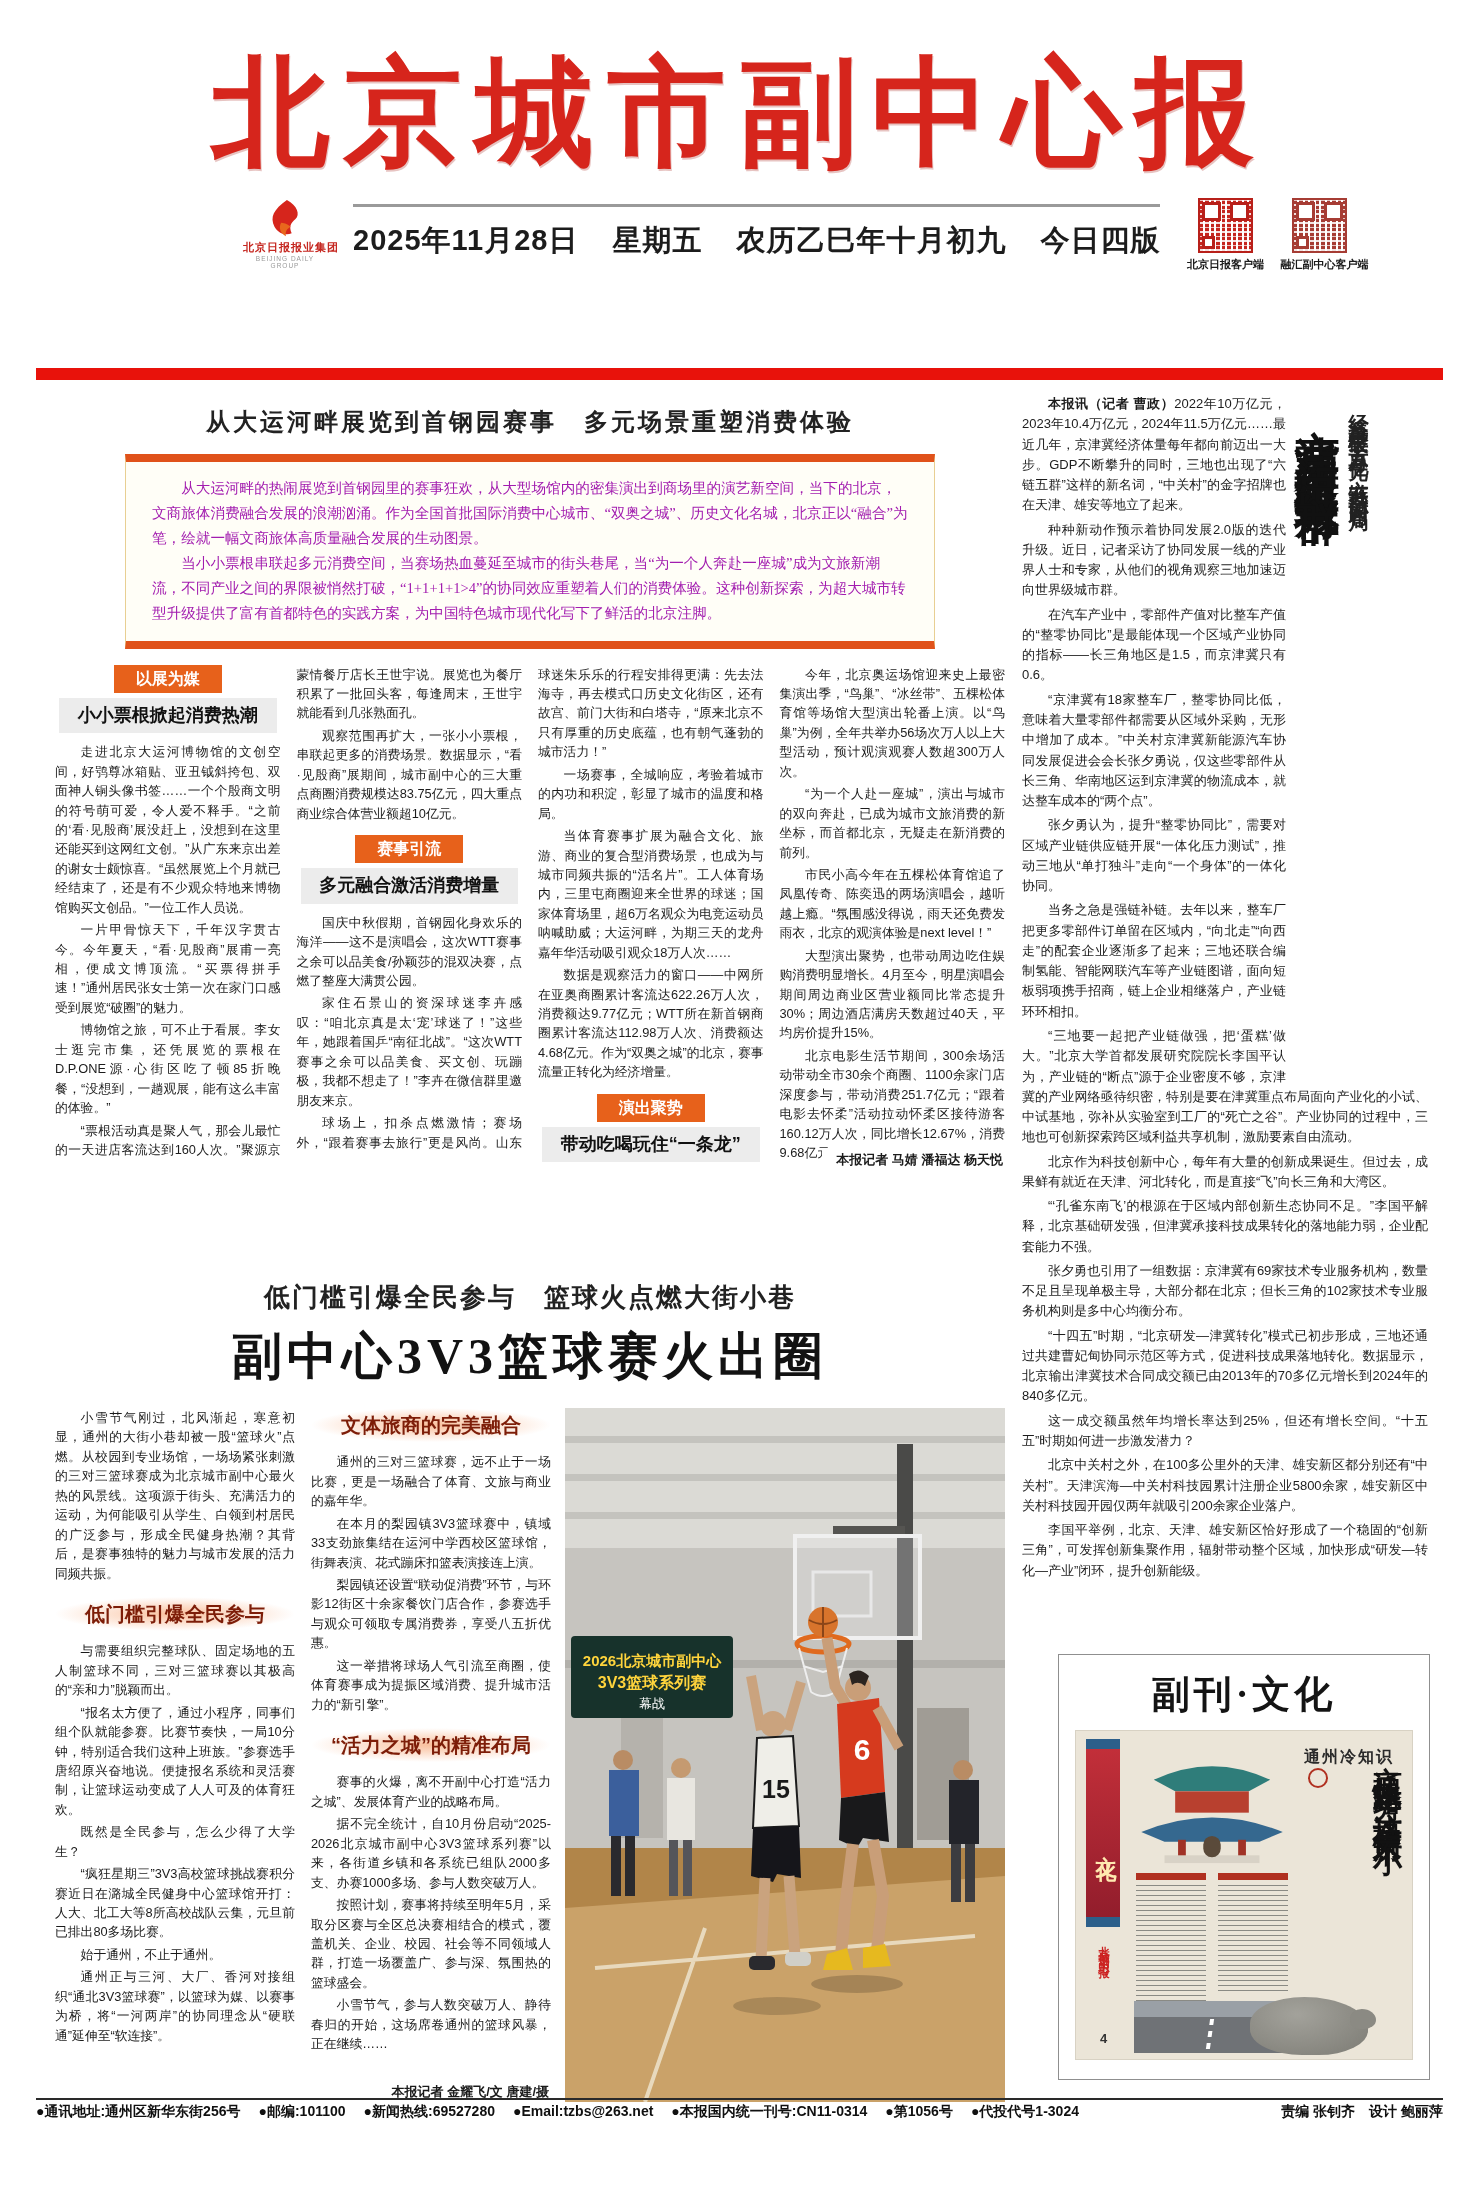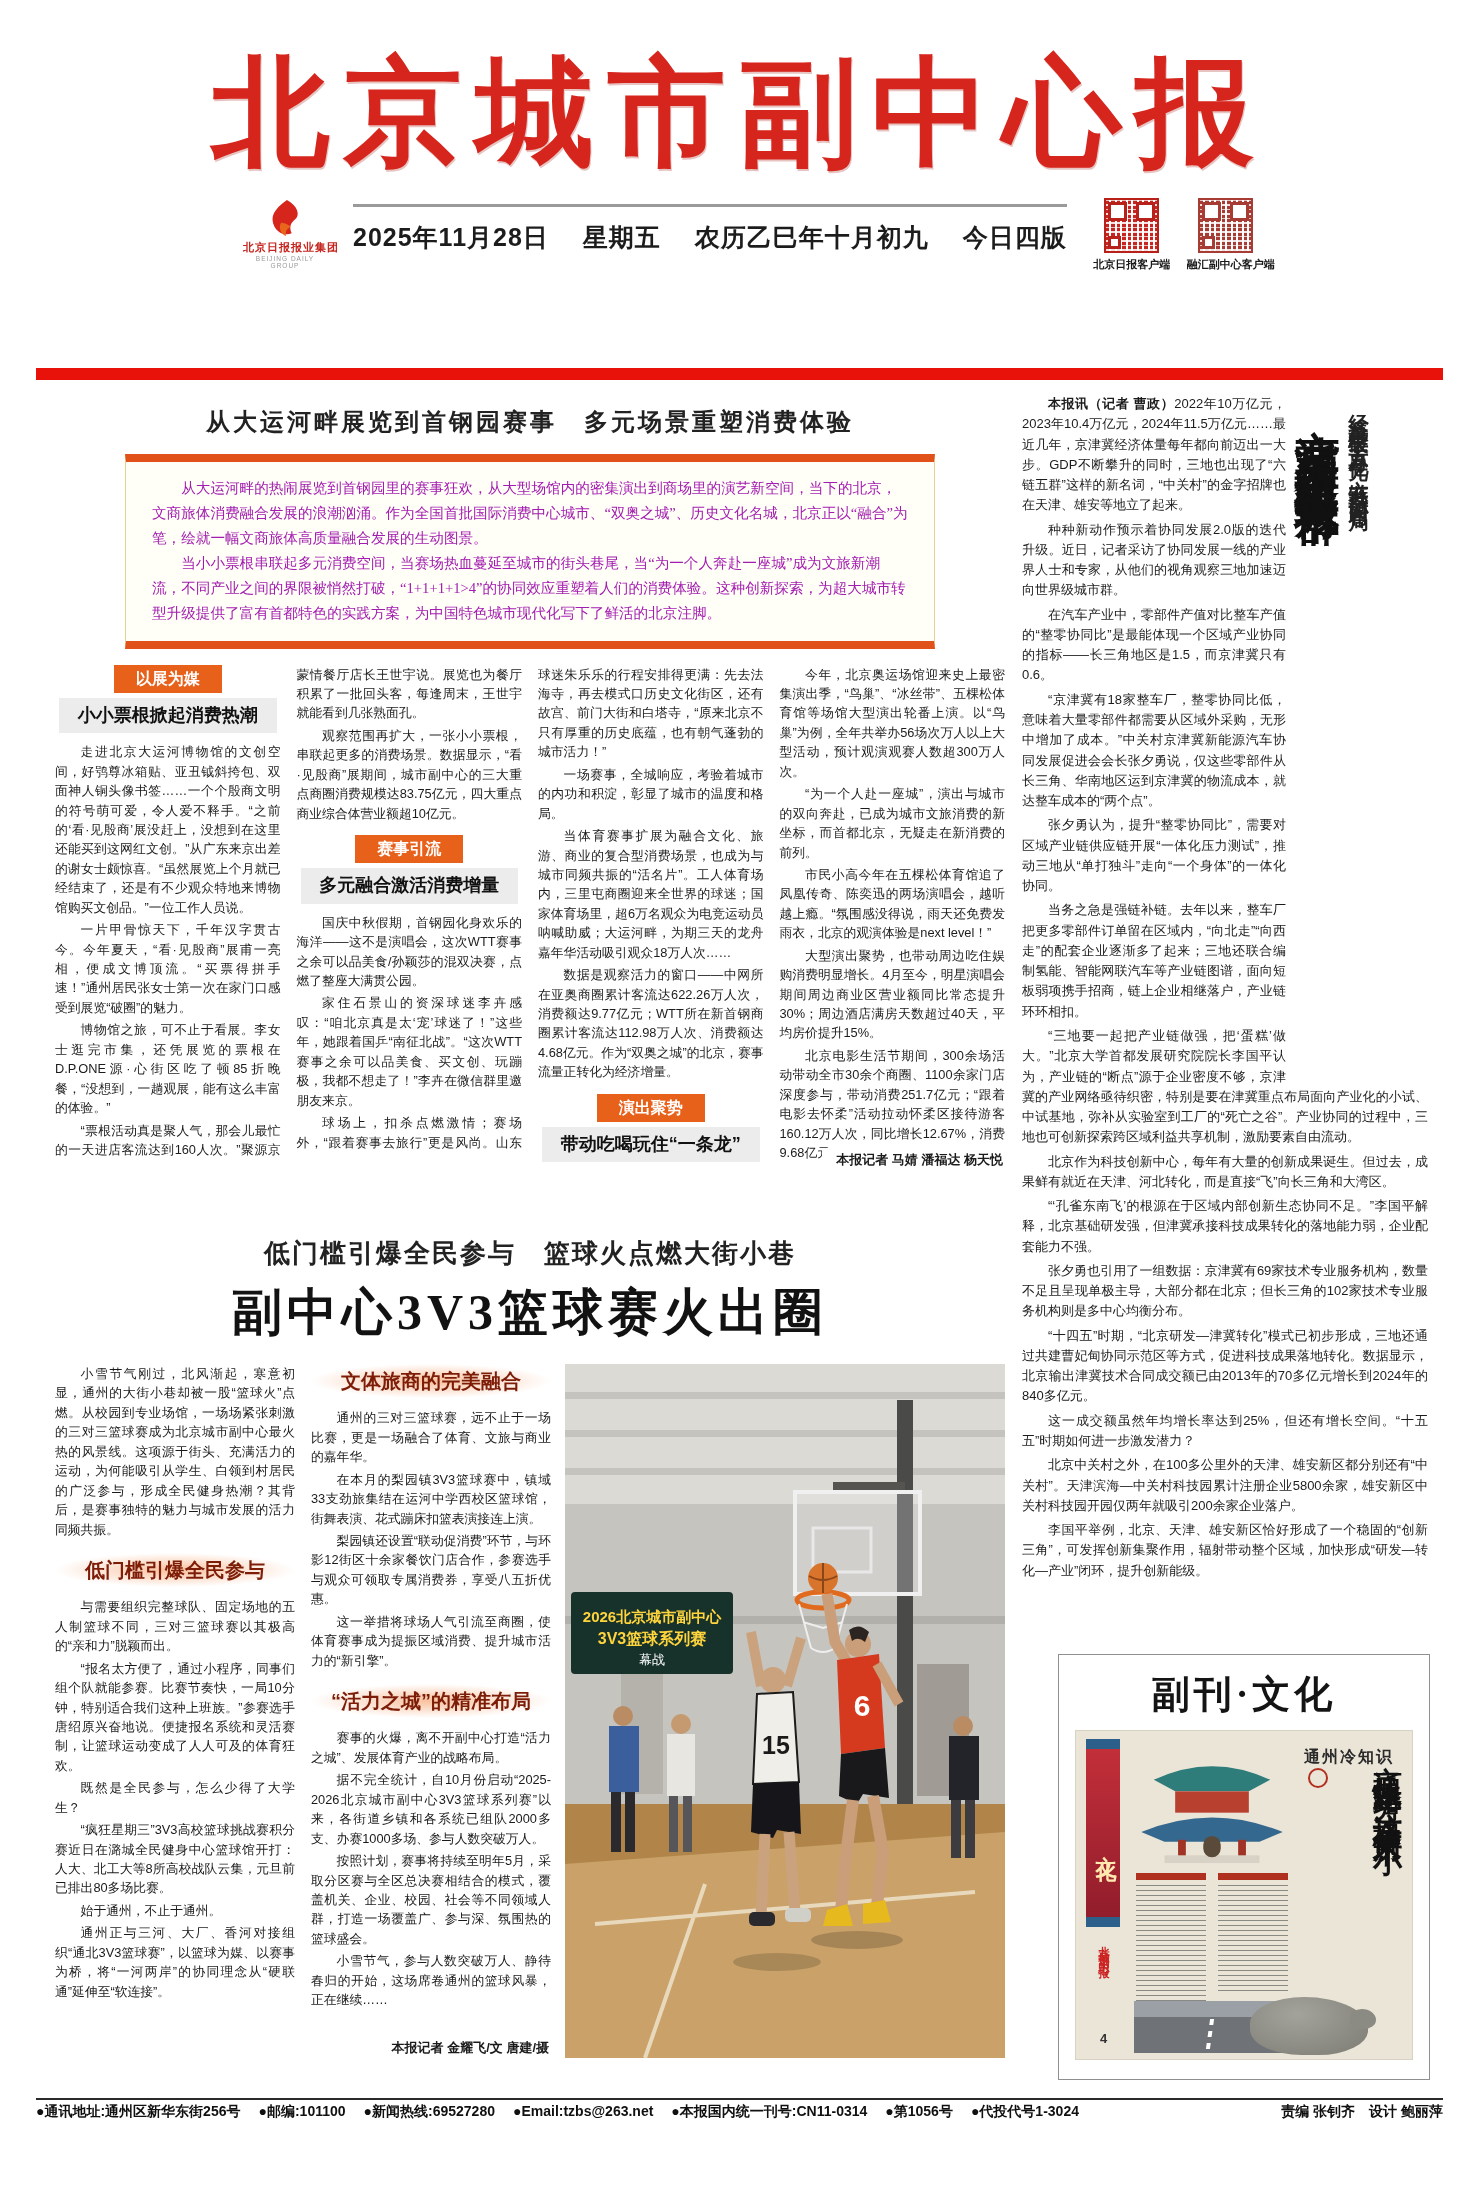--- a/index.html
+++ b/index.html
@@ -12,21 +12,21 @@
   .masthead-title { font-family:"DejaVu Serif", serif; font-size:118px; line-height:1.25; font-weight:900; color:#d6251c; letter-spacing:14px; text-shadow:1px 2px 0 rgba(160,20,10,.25); }
 
   
   .dateline { position:absolute; top:198px; left:243px; width:940px; display:flex; align-items:flex-start; }
   .logo { width:84px; text-align:center; }
   .logo svg { width:40px; height:42px; display:block; margin:0 auto; }
   .logo-title { font-size:11px; font-weight:800; color:#c5261f; letter-spacing:1px; white-space:nowrap; }
   .logo-sub { font-size:6.5px; color:#999; letter-spacing:1px; }
   .date-center { flex:1; margin:0 26px; }
   .date-rule { height:3px; background:#9a9a9a; margin-top:6px; }
-  .date-row { display:flex; gap:34px; margin-top:14px; font-size:25px; font-weight:700; color:#1c1c1c; letter-spacing:1px; white-space:nowrap; }
+  .date-row { display:flex; gap:34px; margin-top:14px; font-size:29px; font-weight:700; color:#1c1c1c; letter-spacing:1px; white-space:nowrap; }
   .date-lunar { font-family:"Liberation Serif", serif; font-weight:600; }
   .qr-group { display:flex; gap:16px; }
   .qr-item { text-align:center; width:78px; }
   .qr { width:55px; height:55px; margin:0 auto; position:relative; border:2px solid #b8201a;
         background:
         repeating-linear-gradient(0deg, rgba(255,255,255,.85) 0 2px, transparent 2px 5px, rgba(255,255,255,.7) 5px 6px, transparent 6px 9px),
         repeating-linear-gradient(90deg, #c5261f 0 3px, #fff 3px 5px, #c5261f 5px 9px, #fff 9px 11px); }
   .qr::before, .qr::after { content:""; position:absolute; width:13px; height:13px; border:3px solid #b8201a; background:#fff; top:2px; }
   .qr::before { left:2px; } .qr::after { right:2px; }
   .qr .qr-dot { position:absolute; width:13px; height:13px; border:3px solid #b8201a; background:#fff; bottom:2px; left:2px; }
@@ -55,21 +55,21 @@
   
   .jjj { position:absolute; top:394px; left:1022px; width:406px; height:1248px; overflow:hidden; font-size:13px; line-height:1.56; text-align:justify; color:#1c1c1c; }
   .jjj-head { float:right; width:134px; height:690px; display:flex; margin-left:8px; }
   .jjj-title { writing-mode:vertical-rl; font-family:"Liberation Serif", serif; font-size:45px; font-weight:900; letter-spacing:6px; color:#111; line-height:1.0; }
   .jjj-kickers { writing-mode:vertical-rl; font-size:20px; font-weight:700; letter-spacing:4px; color:#222; padding-top:4px; margin-left:8px; line-height:1.2; }
   .jjj-kickers .k2 { margin-block-start:28px; }
   .jjj p { text-indent:2em; margin-bottom:4px; }
   .jjj .lead-bold { font-weight:800; }
 
   
-  .bball { position:absolute; top:1236px; left:55px; width:950px; height:846px; overflow:hidden; }
+  .bball { position:absolute; top:1280px; left:55px; width:950px; height:846px; overflow:hidden; }
   .bball-kicker { text-align:center; font-size:26px; font-weight:600; letter-spacing:2px; color:#222; font-family:"Liberation Serif", serif; }
   .bball-headline { text-align:center; font-family:"Liberation Serif", serif; font-size:50px; font-weight:900; letter-spacing:5px; color:#121212; margin:8px 0 18px; }
   .bball-body { display:flex; gap:14px; }
   .bball-text { position:relative; width:496px; height:694px; overflow:hidden; column-count:2; column-gap:16px; font-size:12.8px; line-height:1.52; text-align:justify; }
   .bball-text p { text-indent:2em; margin-bottom:3px; }
   .bb-sub { break-inside:avoid; text-align:center; font-size:20px; font-weight:800; color:#7d1d08; margin:14px 0 10px; background:radial-gradient(closest-side, rgba(244,130,60,.5), rgba(244,130,60,0)); padding:2px 0; }
   .byline-bball { position:absolute; right:2px; bottom:0; background:#fff; font-weight:700; font-size:13px; padding:2px 0 0 14px; }
   .bball-photo { width:440px; height:694px; background:#cdccc7; }
   .bball-photo svg { width:100%; height:100%; display:block; }
 

